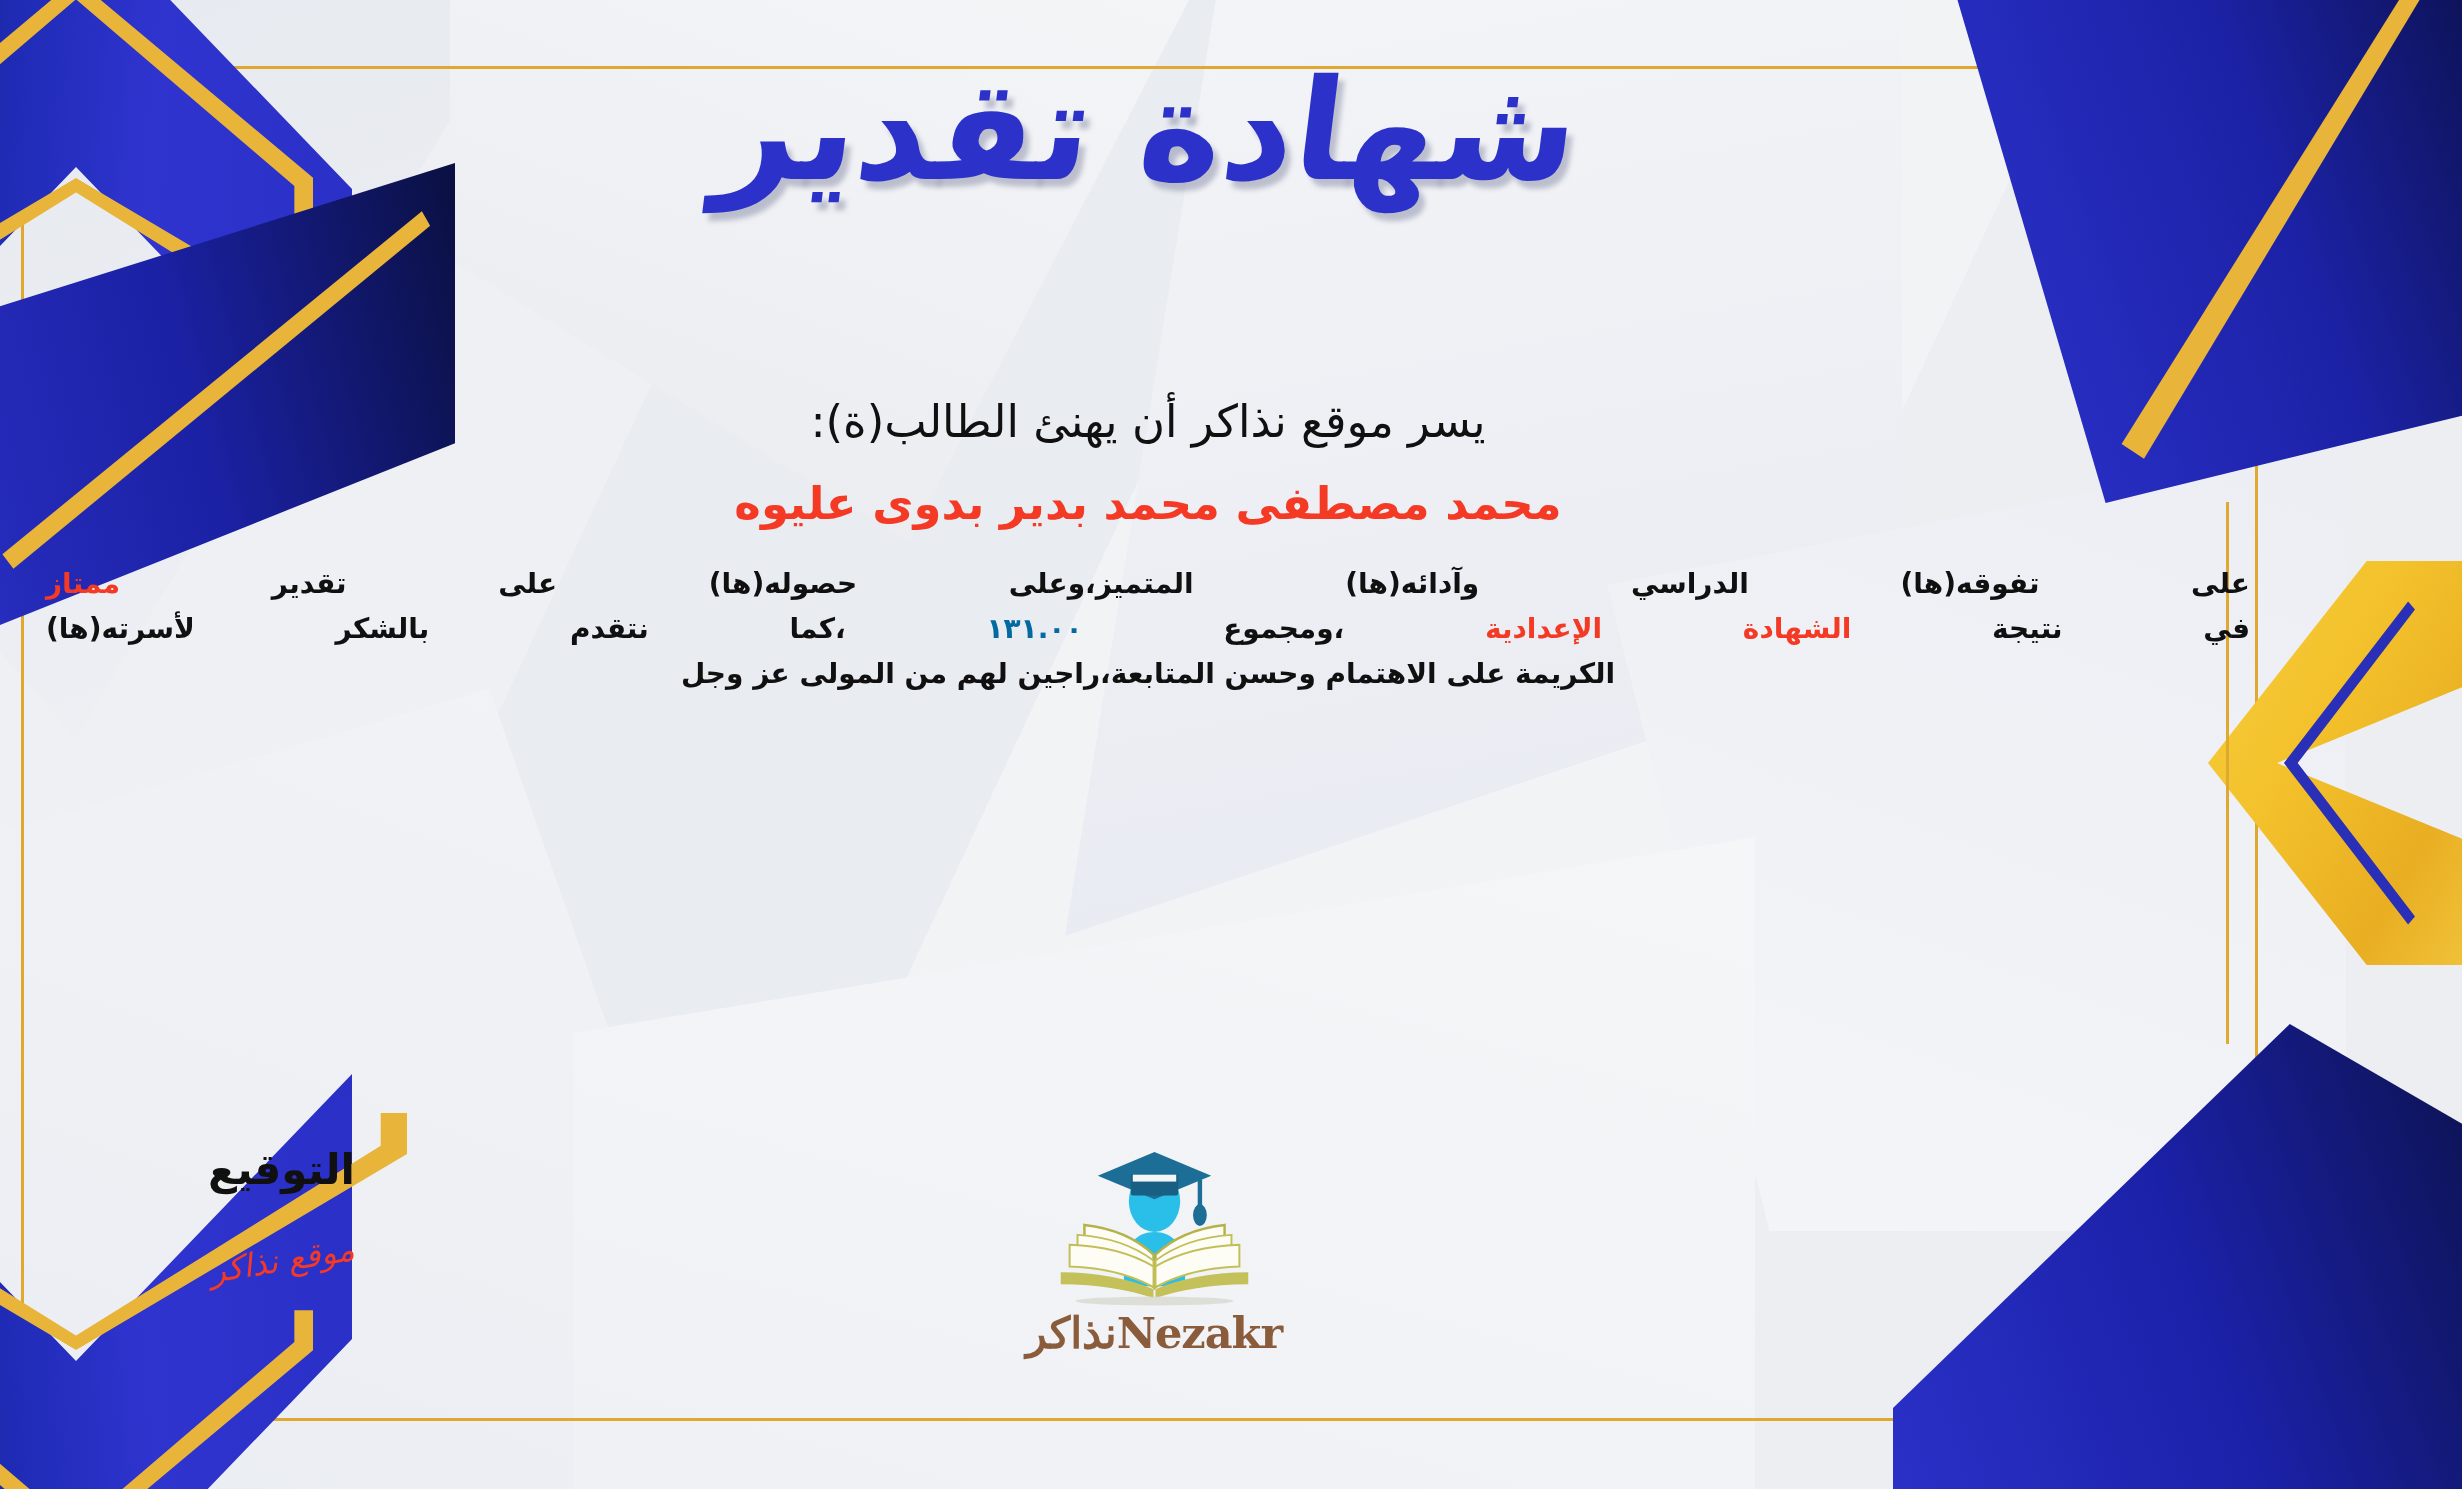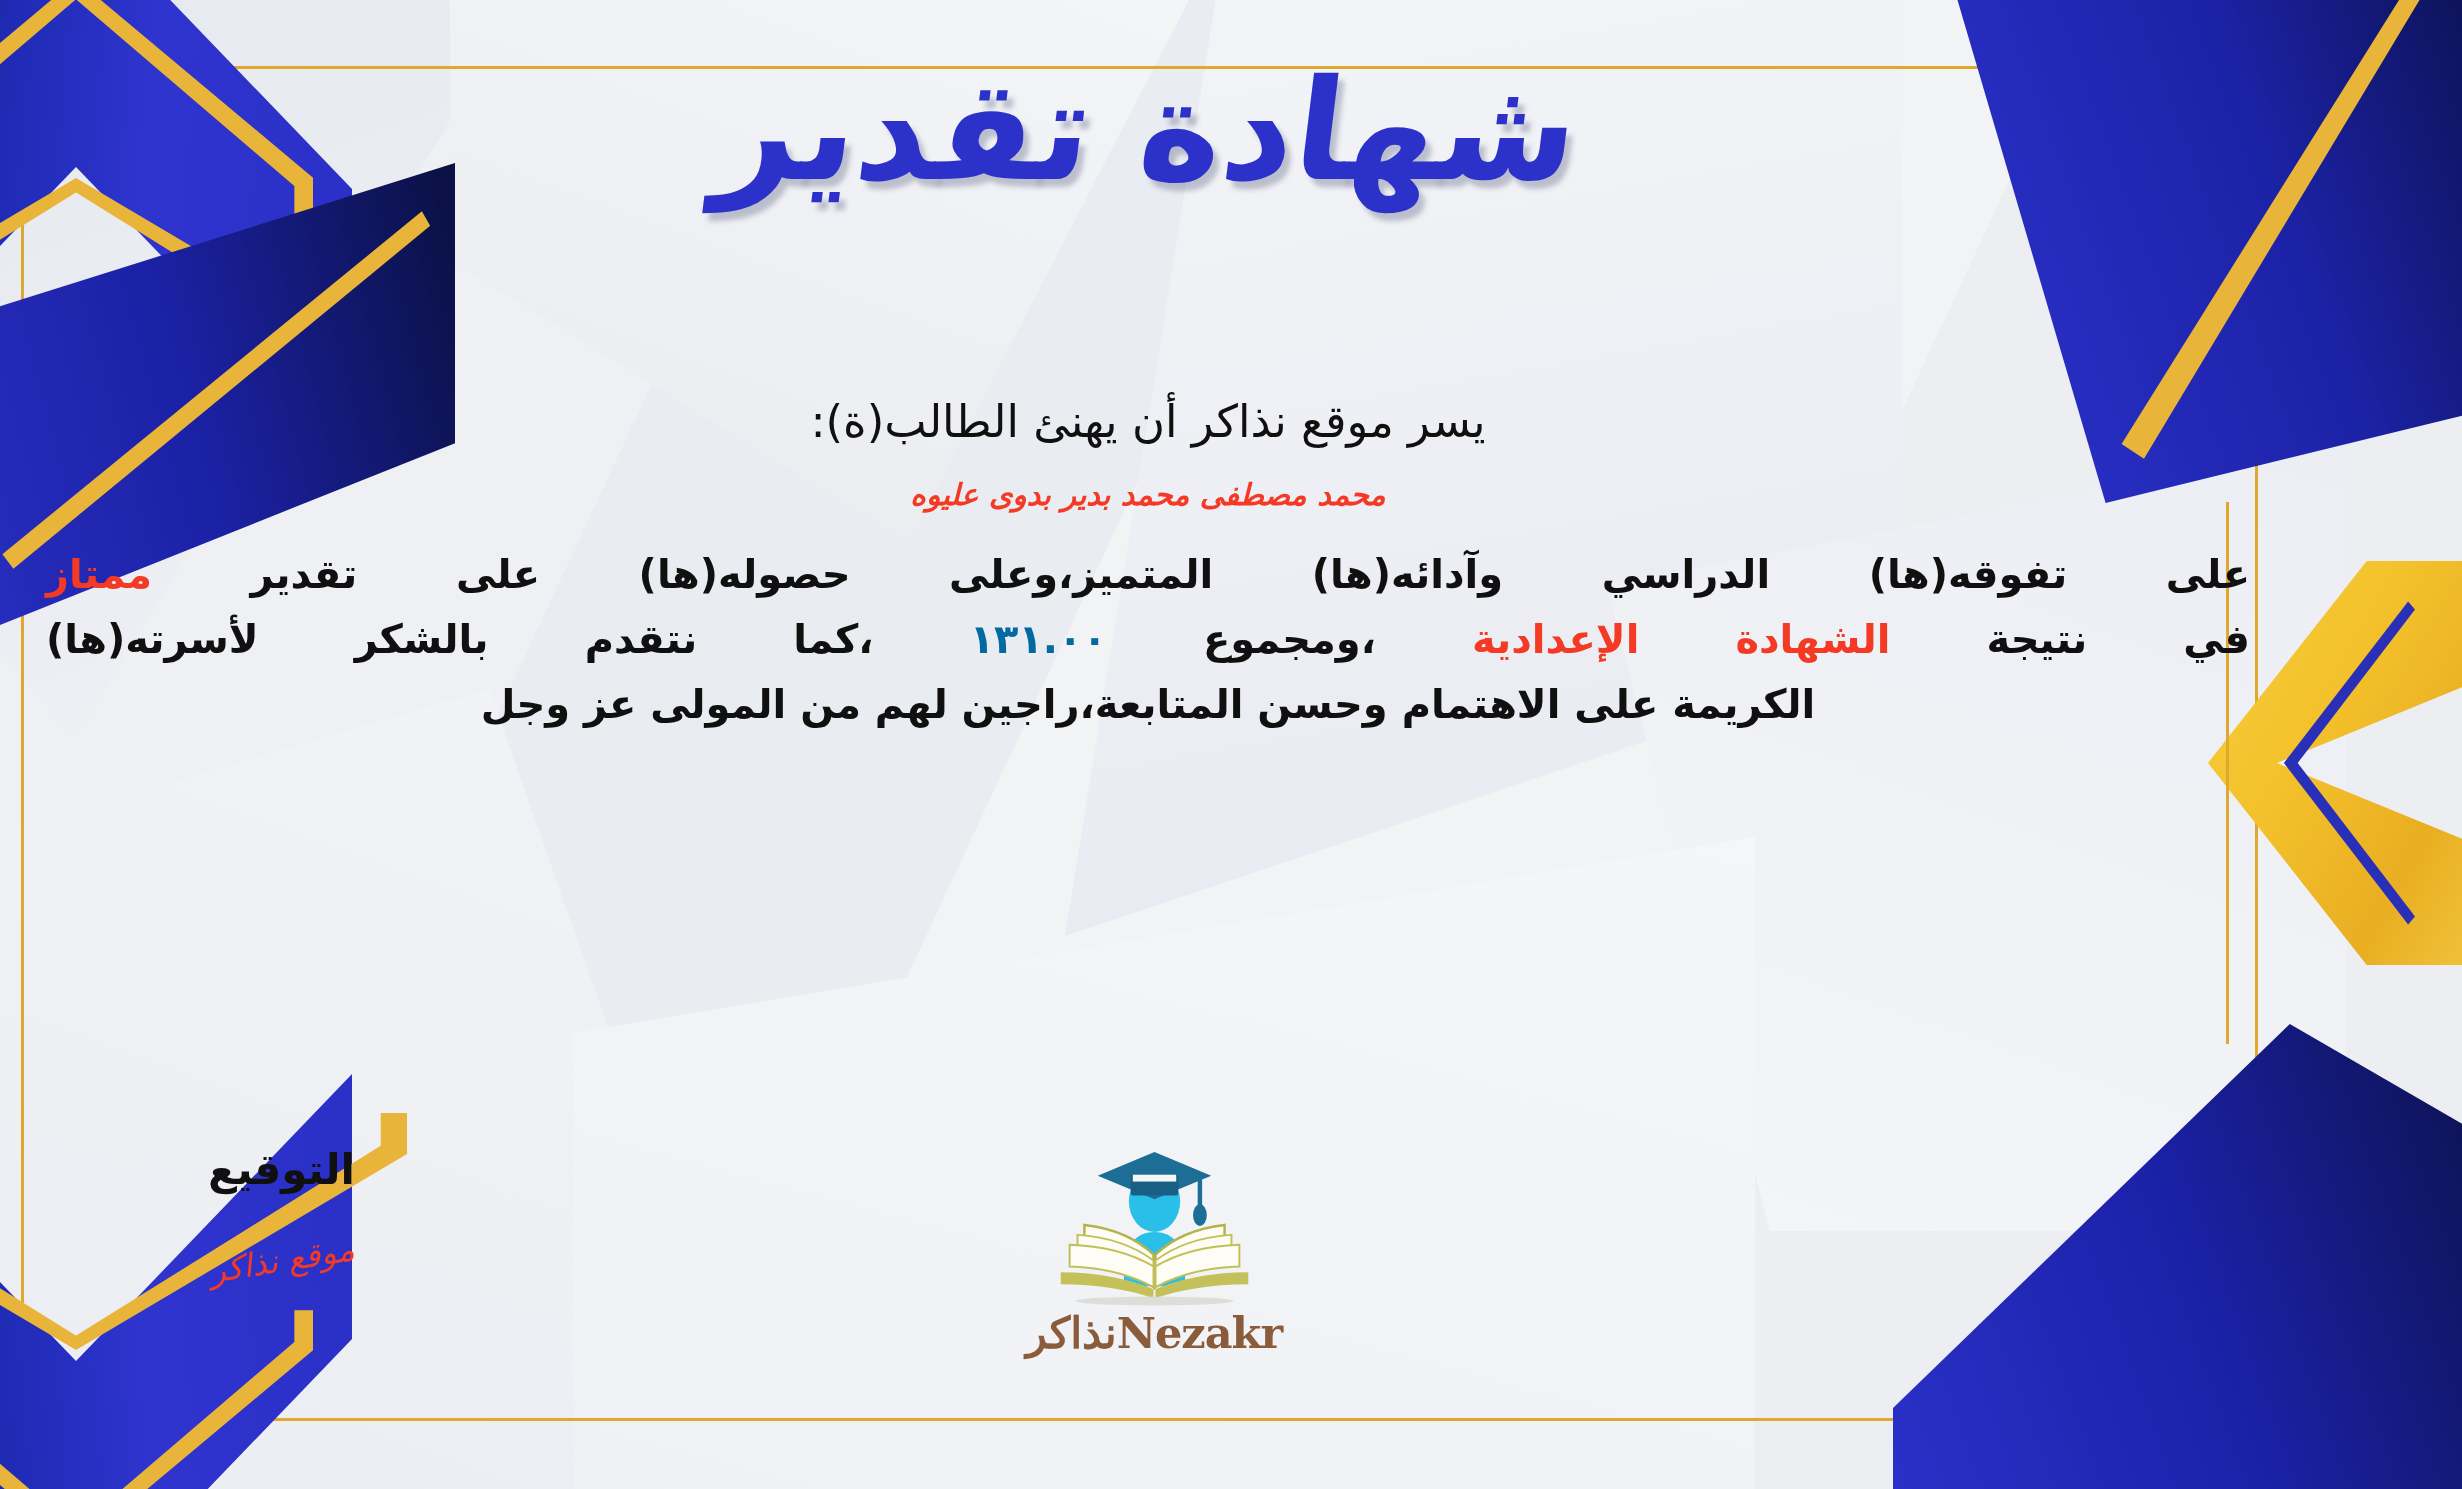--- a/index.html
+++ b/index.html
@@ -148,29 +148,28 @@
     text-align:center;
     color:#101010;
   }
   .lead{
     font-size:45px;
     font-weight:400;
     line-height:1.25;
     margin-bottom:25.6px;
   }
   .student-name{
-    font-size:30px;
+    font-size:45px;
     font-weight:700;
     color:#f43a25;
     margin-bottom:28.6px;
     line-height:1.25;
-    font-style:italic;
   }
   .para{
-    font-size:40px;
+    font-size:28px;
     font-weight:700;
     line-height:1.62;
     text-align:justify;
     text-align-last:center;
   }
   .hl{color:#f43a25;}
   .num{color:#0369a1;direction:ltr;unicode-bidi:isolate;}
   .para .line{display:block;text-align:center;}
   .l1{text-align:justify;text-align-last:justify;}
   .l2{text-align:justify;text-align-last:justify;}

